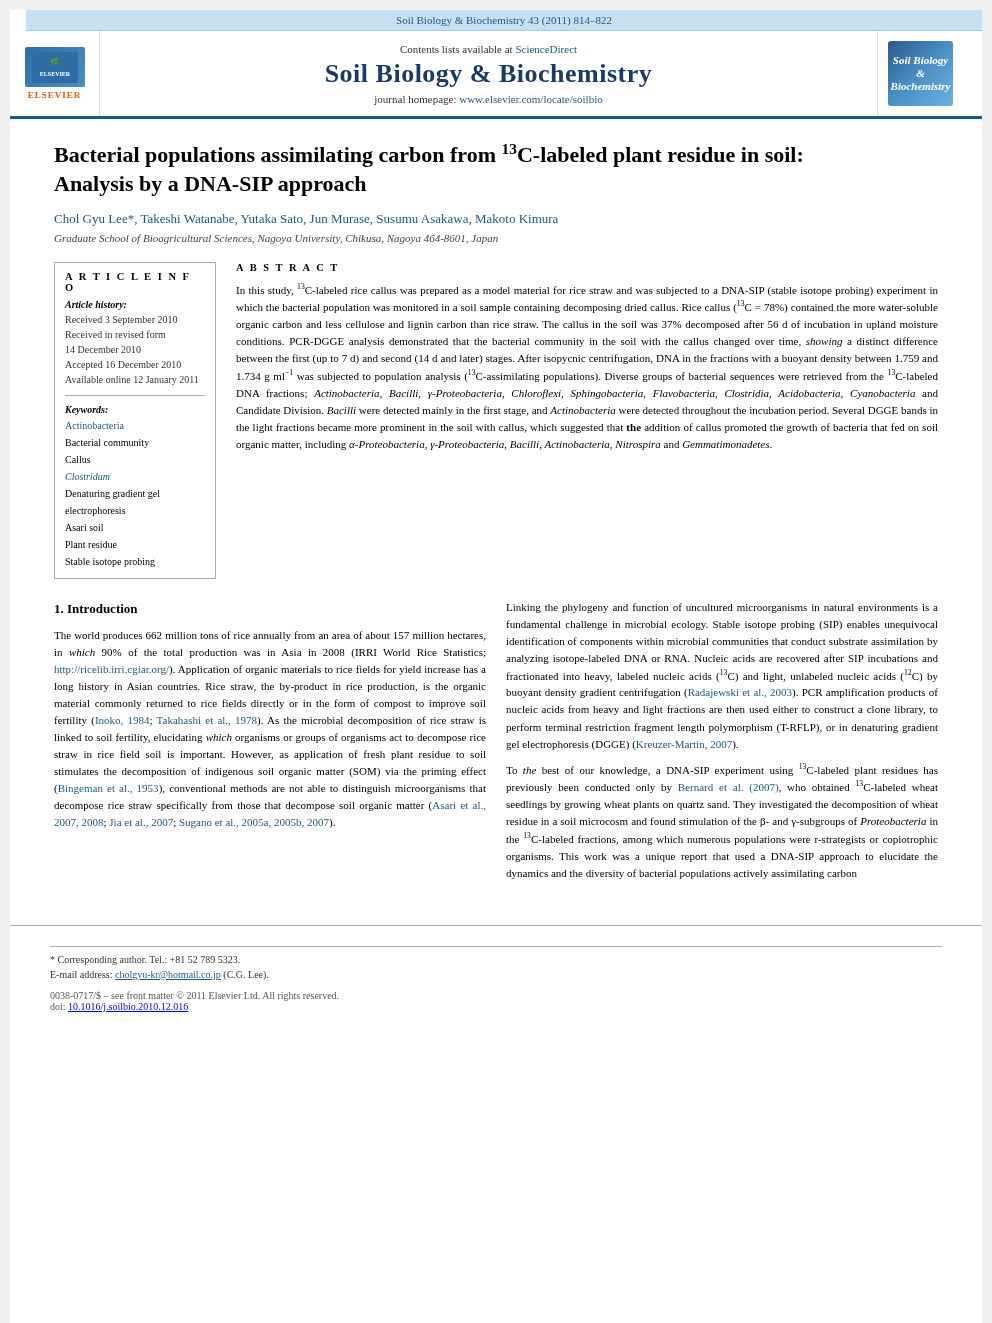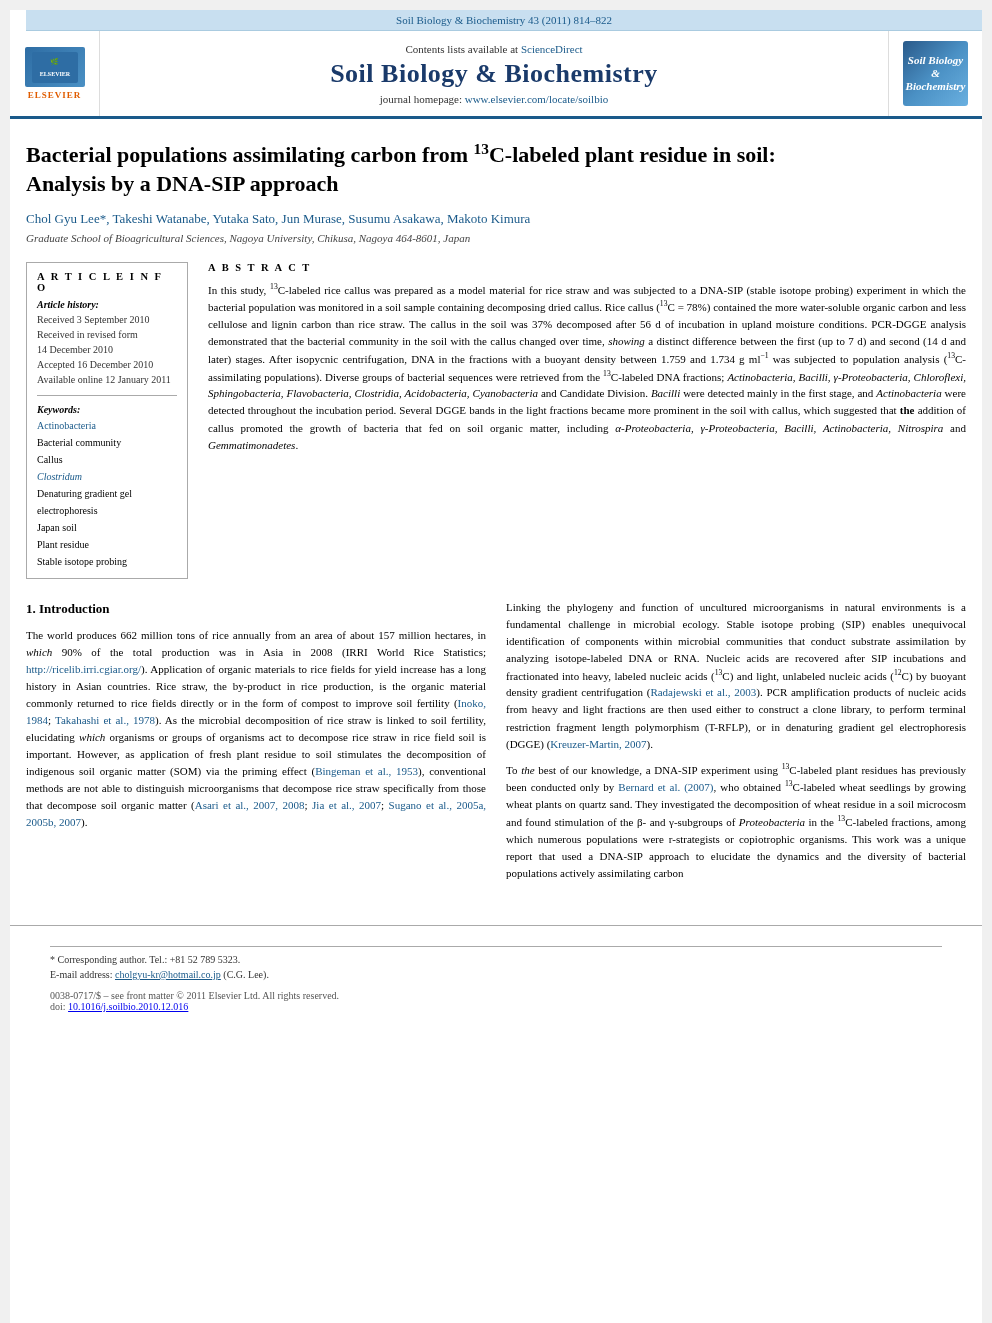--- a/index.html
+++ b/index.html
@@ -91,45 +91,45 @@
     }
     .journal-homepage {
       font-size: 11px;
       color: #333;
     }
     .journal-homepage a {
       color: #1a5a8a;
       text-decoration: none;
     }
     .journal-header-right {
-      width: 94px;
+      width: 105px;
       background: #fff;
       display: flex;
       align-items: center;
-      justify-content: center;
+      justify-content: flex-start;
       padding: 10px;
       border-left: 1px solid #ddd;
     }
     .journal-logo-box {
       width: 65px;
       height: 65px;
       background: linear-gradient(135deg, #2a5a8a 0%, #4a90c4 50%, #6ab0e0 100%);
       border-radius: 3px;
       display: flex;
       flex-direction: column;
       align-items: center;
       justify-content: center;
       font-size: 18px;
       font-weight: bold;
       color: white;
       font-style: italic;
     }
     
     .article-content {
-      padding: 20px 16px;
+      padding: 20px 44px;
     }
     .article-title {
       font-size: 22px;
       font-weight: bold;
       color: #000;
       line-height: 1.3;
       margin-bottom: 12px;
     }
     .article-authors {
       font-size: 13px;
@@ -341,21 +341,21 @@
           <div class="info-line">Accepted 16 December 2010</div>
           <div class="info-line">Available online 12 January 2011</div>
           <hr class="divider-line">
           <div class="subsection">Keywords:</div>
           <ul class="keywords-list">
             <li style="color:#1a5a8a;">Actinobacteria</li>
             <li style="color:#000;">Bacterial community</li>
             <li style="color:#000;">Callus</li>
             <li style="color:#1a5a8a; font-style:italic;">Clostridum</li>
             <li style="color:#000;">Denaturing gradient gel electrophoresis</li>
-            <li style="color:#000;">Japan soil</li>
+            <li style="color:#000;">Asari soil</li>
             <li style="color:#000;">Plant residue</li>
             <li style="color:#000;">Stable isotope probing</li>
           </ul>
         </div>
       </div>
 
       <div class="col-right abstract-section">
         <div class="section-title">A B S T R A C T</div>
         <div class="abstract-text">
           In this study, <sup>13</sup>C-labeled rice callus was prepared as a model material for rice straw and was subjected to a DNA-SIP (stable isotope probing) experiment in which the bacterial population was monitored in a soil sample containing decomposing dried callus. Rice callus (<sup>13</sup>C = 78%) contained the more water-soluble organic carbon and less cellulose and lignin carbon than rice straw. The callus in the soil was 37% decomposed after 56 d of incubation in upland moisture conditions. PCR-DGGE analysis demonstrated that the bacterial community in the soil with the callus changed over time, <span class="italic">showing</span> a distinct difference between the first (up to 7 d) and second (14 d and later) stages. After isopycnic centrifugation, DNA in the fractions with a buoyant density between 1.759 and 1.734 g ml<sup>−1</sup> was subjected to population analysis (<sup>13</sup>C-assimilating populations). Diverse groups of bacterial sequences were retrieved from the <sup>13</sup>C-labeled DNA fractions; <span class="italic">Actinobacteria, Bacilli, γ-Proteobacteria, Chloroflexi, Sphingobacteria, Flavobacteria, Clostridia, Acidobacteria, Cyanobacteria</span> and Candidate Division. <span class="italic">Bacilli</span> were detected mainly in the first stage, and <span class="italic">Actinobacteria</span> were detected throughout the incubation period. Several DGGE bands in the light fractions became more prominent in the soil with callus, which suggested that <span class="bold">the</span> addition of callus promoted the growth of bacteria that fed on soil organic matter, including <span class="italic">α-Proteobacteria, γ-Proteobacteria, Bacilli, Actinobacteria, Nitrospira</span> and <span class="italic">Gemmatimonadetes</span>.

